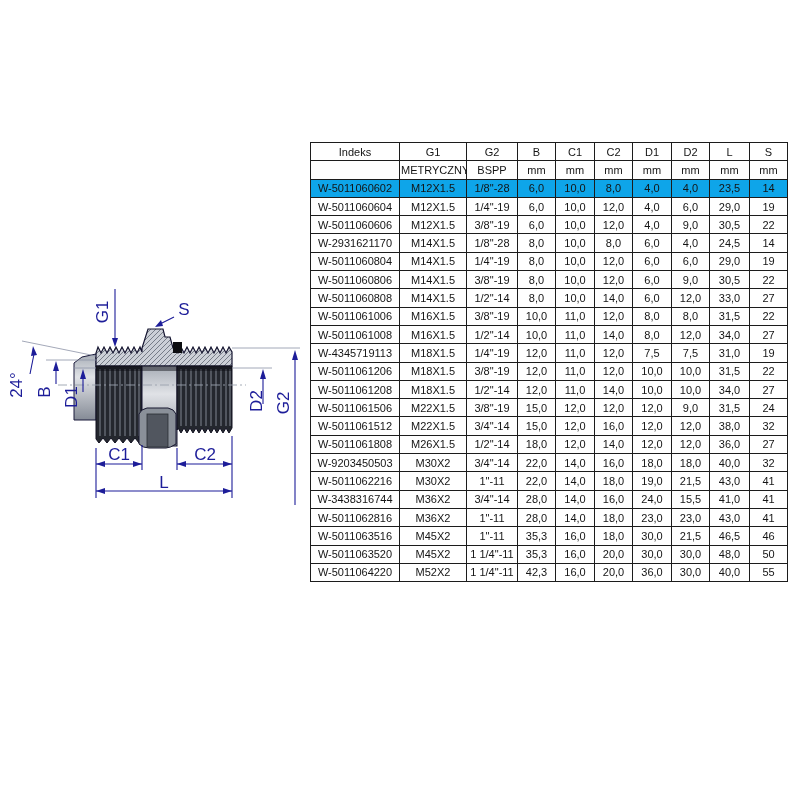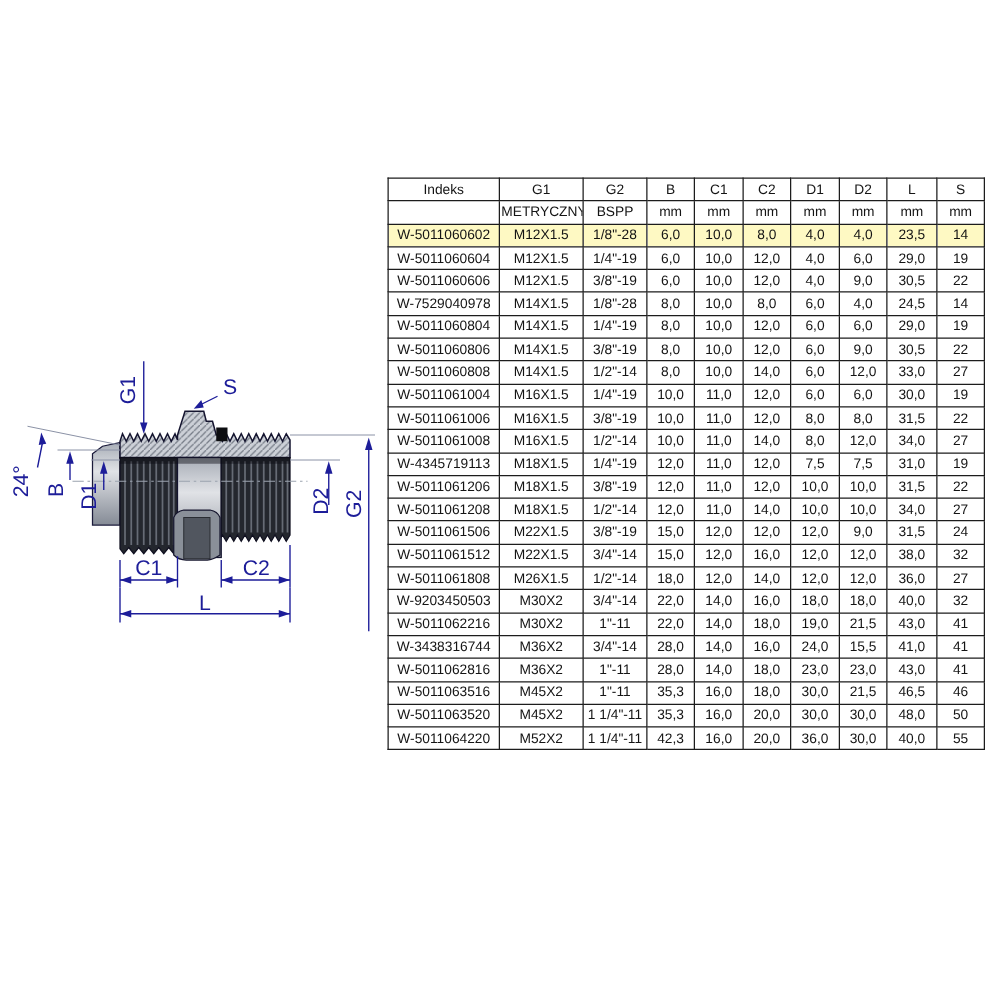--- a/index.html
+++ b/index.html
@@ -156,21 +156,21 @@
         <th>mm</th>
         <th>mm</th>
         <th>mm</th>
         <th>mm</th>
         <th>mm</th>
         <th>mm</th>
         <th>mm</th>
       </tr>
     </thead>
   <tbody>
-      <tr style="background: #fef9c3;">
+      <tr style="background: #0ea5e9;">
         <td>W-5011060602</td>
         <td>M12X1.5</td>
         <td>1/8"-28</td>
         <td>6,0</td>
         <td>10,0</td>
         <td>8,0</td>
         <td>4,0</td>
         <td>4,0</td>
         <td>23,5</td>
         <td>14</td>
@@ -193,21 +193,21 @@
         <td>3/8"-19</td>
         <td>6,0</td>
         <td>10,0</td>
         <td>12,0</td>
         <td>4,0</td>
         <td>9,0</td>
         <td>30,5</td>
         <td>22</td>
       </tr>
       <tr>
-        <td>W-7529040978</td>
+        <td>W-2931621170</td>
         <td>M14X1.5</td>
         <td>1/8"-28</td>
         <td>8,0</td>
         <td>10,0</td>
         <td>8,0</td>
         <td>6,0</td>
         <td>4,0</td>
         <td>24,5</td>
         <td>14</td>
       </tr>
@@ -239,32 +239,20 @@
         <td>W-5011060808</td>
         <td>M14X1.5</td>
         <td>1/2"-14</td>
         <td>8,0</td>
         <td>10,0</td>
         <td>14,0</td>
         <td>6,0</td>
         <td>12,0</td>
         <td>33,0</td>
         <td>27</td>
-      </tr>
-      <tr>
-        <td>W-5011061004</td>
-        <td>M16X1.5</td>
-        <td>1/4"-19</td>
-        <td>10,0</td>
-        <td>11,0</td>
-        <td>12,0</td>
-        <td>6,0</td>
-        <td>6,0</td>
-        <td>30,0</td>
-        <td>19</td>
       </tr>
       <tr>
         <td>W-5011061006</td>
         <td>M16X1.5</td>
         <td>3/8"-19</td>
         <td>10,0</td>
         <td>11,0</td>
         <td>12,0</td>
         <td>8,0</td>
         <td>8,0</td>

